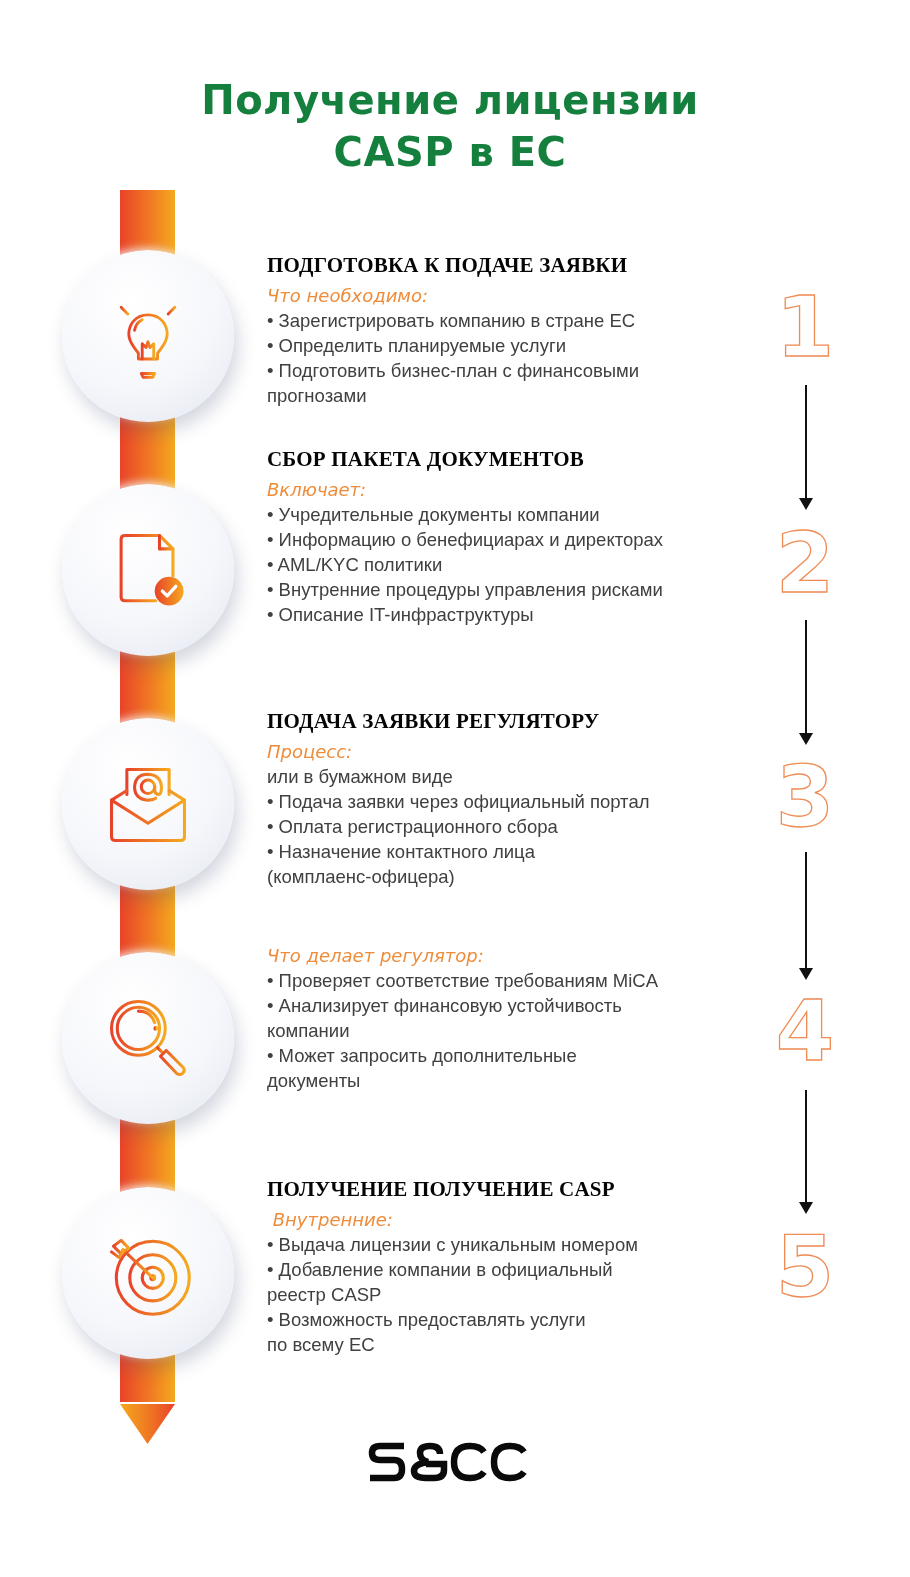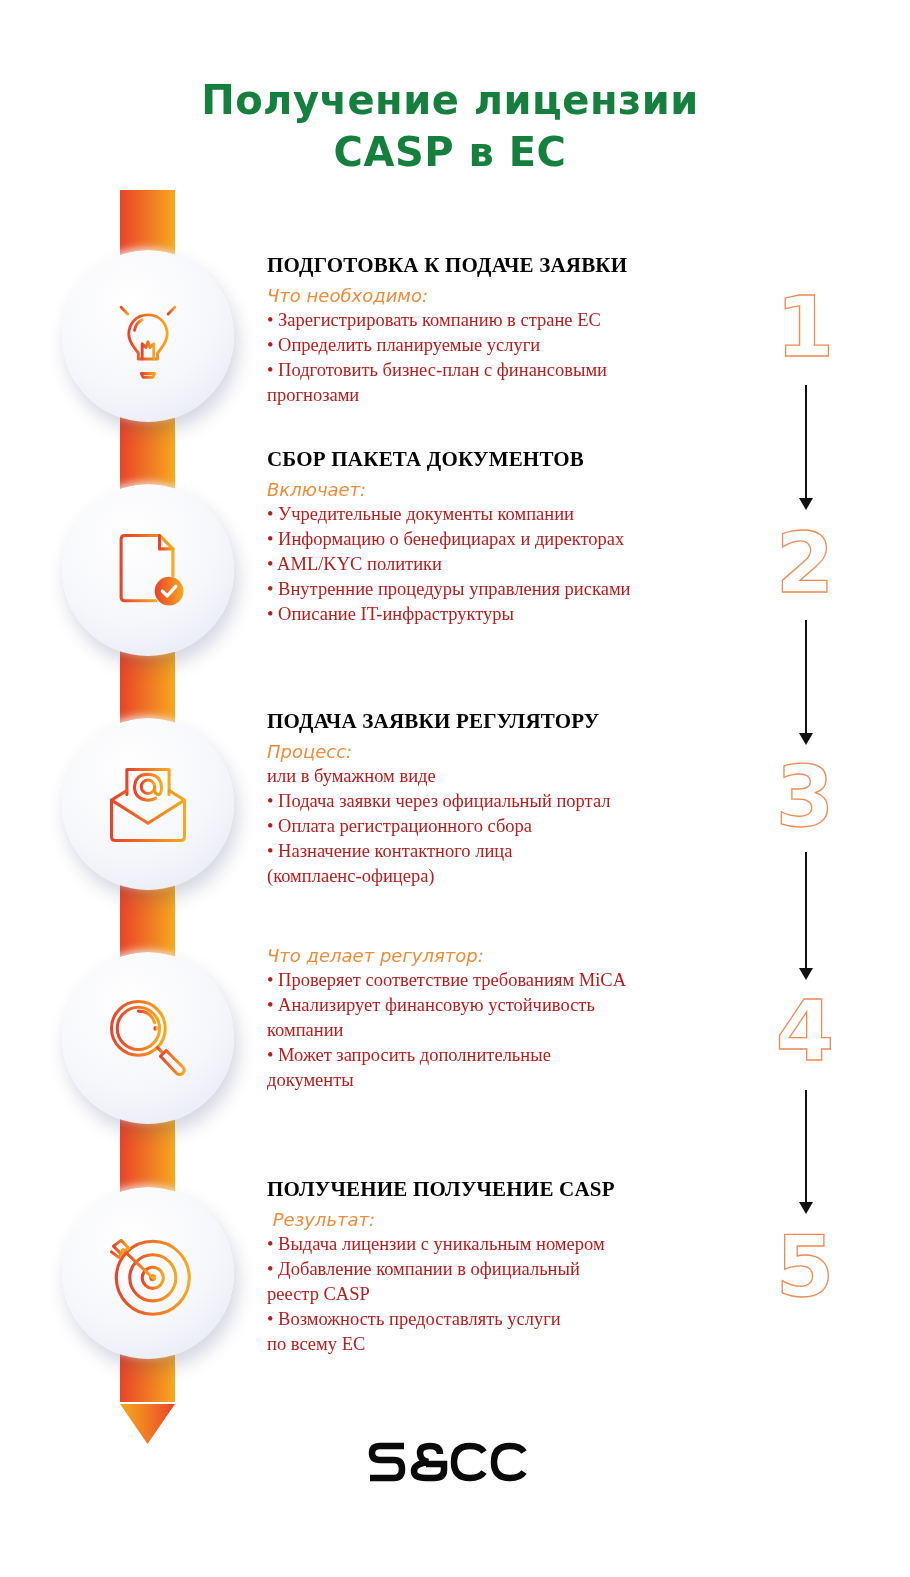--- a/index.html
+++ b/index.html
@@ -34,21 +34,21 @@
     .step h2 {
       margin: 0; font-family: Liberation Serif, serif; font-weight: bold; font-size: 21px;
       line-height: 30px; letter-spacing: 0.2px; color: #050505;
     }
     .step .sub {
       margin: 4px 0 0 0; font-style: italic; font-size: 18px; line-height: 24px; color: #ef8c3a;
       font-family: "DejaVu Sans", sans-serif;
     }
     .step ul { list-style: none; margin: 0; padding: 0; }
     .step li {
-      font-size: 18.5px; line-height: 25px; color: #b91c1c; font-family: Liberation Serif, serif;
+      font-size: 18.5px; line-height: 25px; color: #404040; font-family: Liberation Sans, sans-serif;
     }
     .num {
       position: absolute; left: 770px; width: 70px; text-align: center;
       font-family: "DejaVu Sans", sans-serif; font-weight: bold; font-size: 84px; line-height: 90px;
       color: transparent; -webkit-text-stroke: 1.3px #ef8c55;
     }
     .connector {
       position: absolute; left: 805px; width: 2px; background: #111;
     }
     .connector::after {
@@ -185,21 +185,21 @@
     <circle cx="55" cy="55" r="24"></circle>
     <circle cx="55" cy="55" r="11"></circle>
     <circle cx="55" cy="55" r="2" fill="url(#og)"></circle>
     <line x1="55" y1="55" x2="24" y2="26"></line>
     <path d="M22 16 L30 24 L22 30 L14 22 Z"></path>
     <path d="M12 28 L20 34 L24 26"></path>
   </svg>
 </div>
 <div class="step" style="top:1174px">
   <h2>ПОЛУЧЕНИЕ ПОЛУЧЕНИЕ CASP</h2>
-  <div class="sub" style="white-space:pre"> Результат:</div>
+  <div class="sub" style="white-space:pre"> Внутренние:</div>
   <ul>
     <li>• Выдача лицензии с уникальным номером</li>
     <li>• Добавление компании в официальный</li>
     <li>реестр CASP</li>
     <li>• Возможность предоставлять услуги</li>
     <li>по всему ЕС</li>
   </ul>
 </div>
 <div class="num" style="top:1222px">5</div>
 

